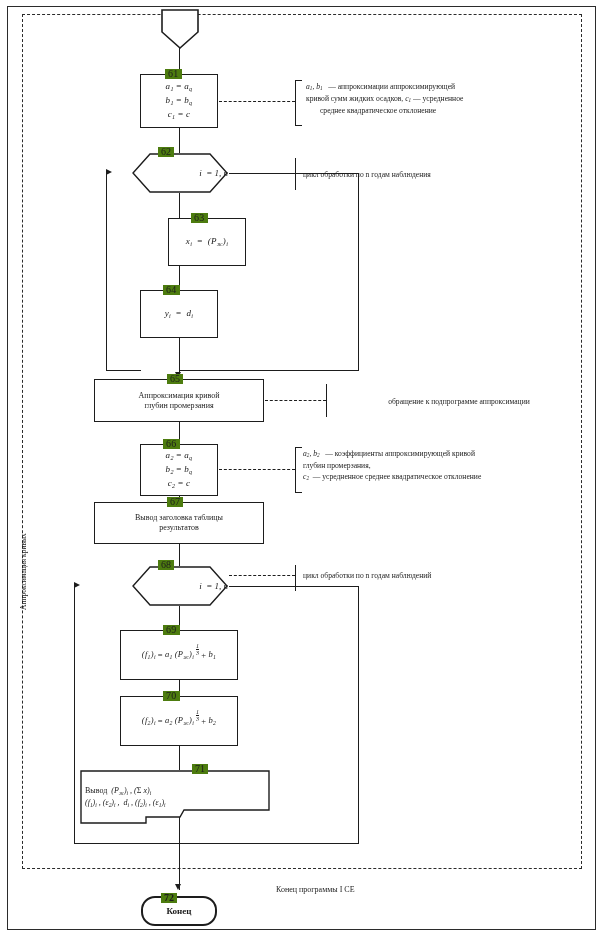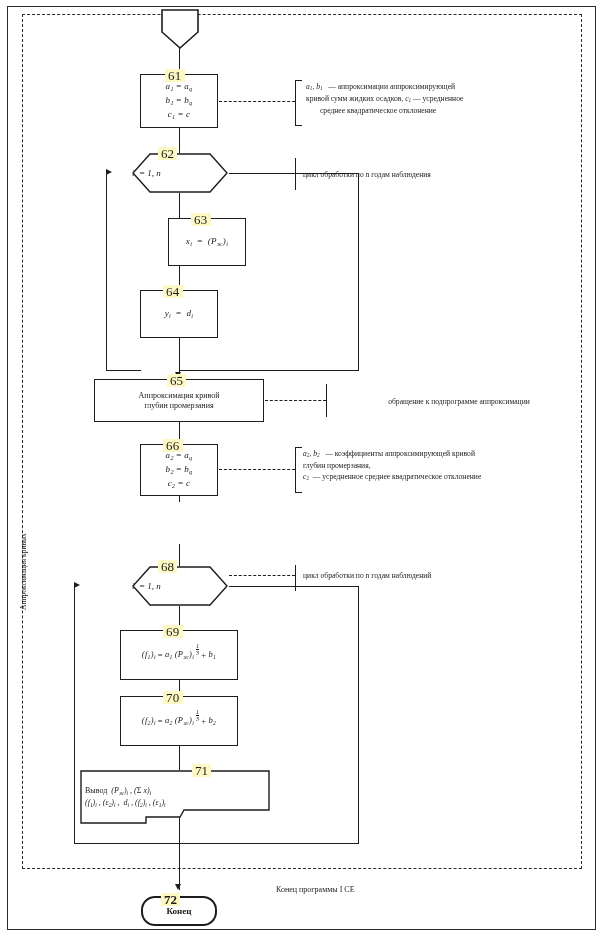--- a/index.html
+++ b/index.html
@@ -64,40 +64,40 @@
     font-style: normal;
     font-size: 8px;
   }
 
   
   .blknum {
     position: absolute;
     top: -6px;
     left: 50%;
     transform: translateX(-50%);
-    background: #fef9c3;
+    background: #4d7c0f;
     padding: 0 3px;
-    font-size: 13px;
+    font-size: 10px;
     font-style: normal;
     font-family: "Liberation Serif", serif;
     color: #1d1d1d;
     line-height: 1;
     z-index: 3;
   }
 
   
   .hex {
     position: absolute;
     box-sizing: border-box;
     background: #ffffff;
     font-size: 9px;
     font-style: italic;
     display: flex;
     align-items: center;
-    justify-content: flex-start;
+    justify-content: flex-end;
   }
   .hex .hexshape {
     position: absolute;
     left: 0; top: 0;
     width: 100%; height: 100%;
   }
   .hex .hexlabel { position: relative; z-index: 2; }
 
   
   .term {
@@ -347,20 +347,27 @@
     </div>
     <div>глубин промерзания,</div>
     <div>
       <span class="it">c</span><sub>2</sub>
       &nbsp;<span>— усредненное среднее квадратическое отклонение</span>
     </div>
   </div>
 
   <div class="ln v" style="left:179px; top:496px; height:6px;"></div>
 
+  <div class="node text" style="left:94px; top:502px; width:170px; height:42px;">
+    <span class="blknum" style="left:72px; transform:none;">67</span>
+    <div>
+      <div>Вывод заголовка таблицы</div>
+      <div>результатов</div>
+    </div>
+  </div>
 
   <div class="ln v" style="left:179px; top:544px; height:22px;"></div>
 
   <div class="hex" style="left:132px; top:566px; width:96px; height:40px;">
     <svg class="hexshape" viewBox="0 0 96 40" preserveAspectRatio="none">
       <polygon points="18,1 78,1 95,20 78,39 18,39 1,20" fill="#ffffff" stroke="#1d1d1d" stroke-width="1.4" vector-effect="non-scaling-stroke"></polygon>
     </svg>
     <span class="blknum" style="left:26px; transform:none; top:-6px;">68</span>
     <span class="hexlabel">
       <span>i</span>&nbsp;&nbsp;<span>= 1, n</span>

